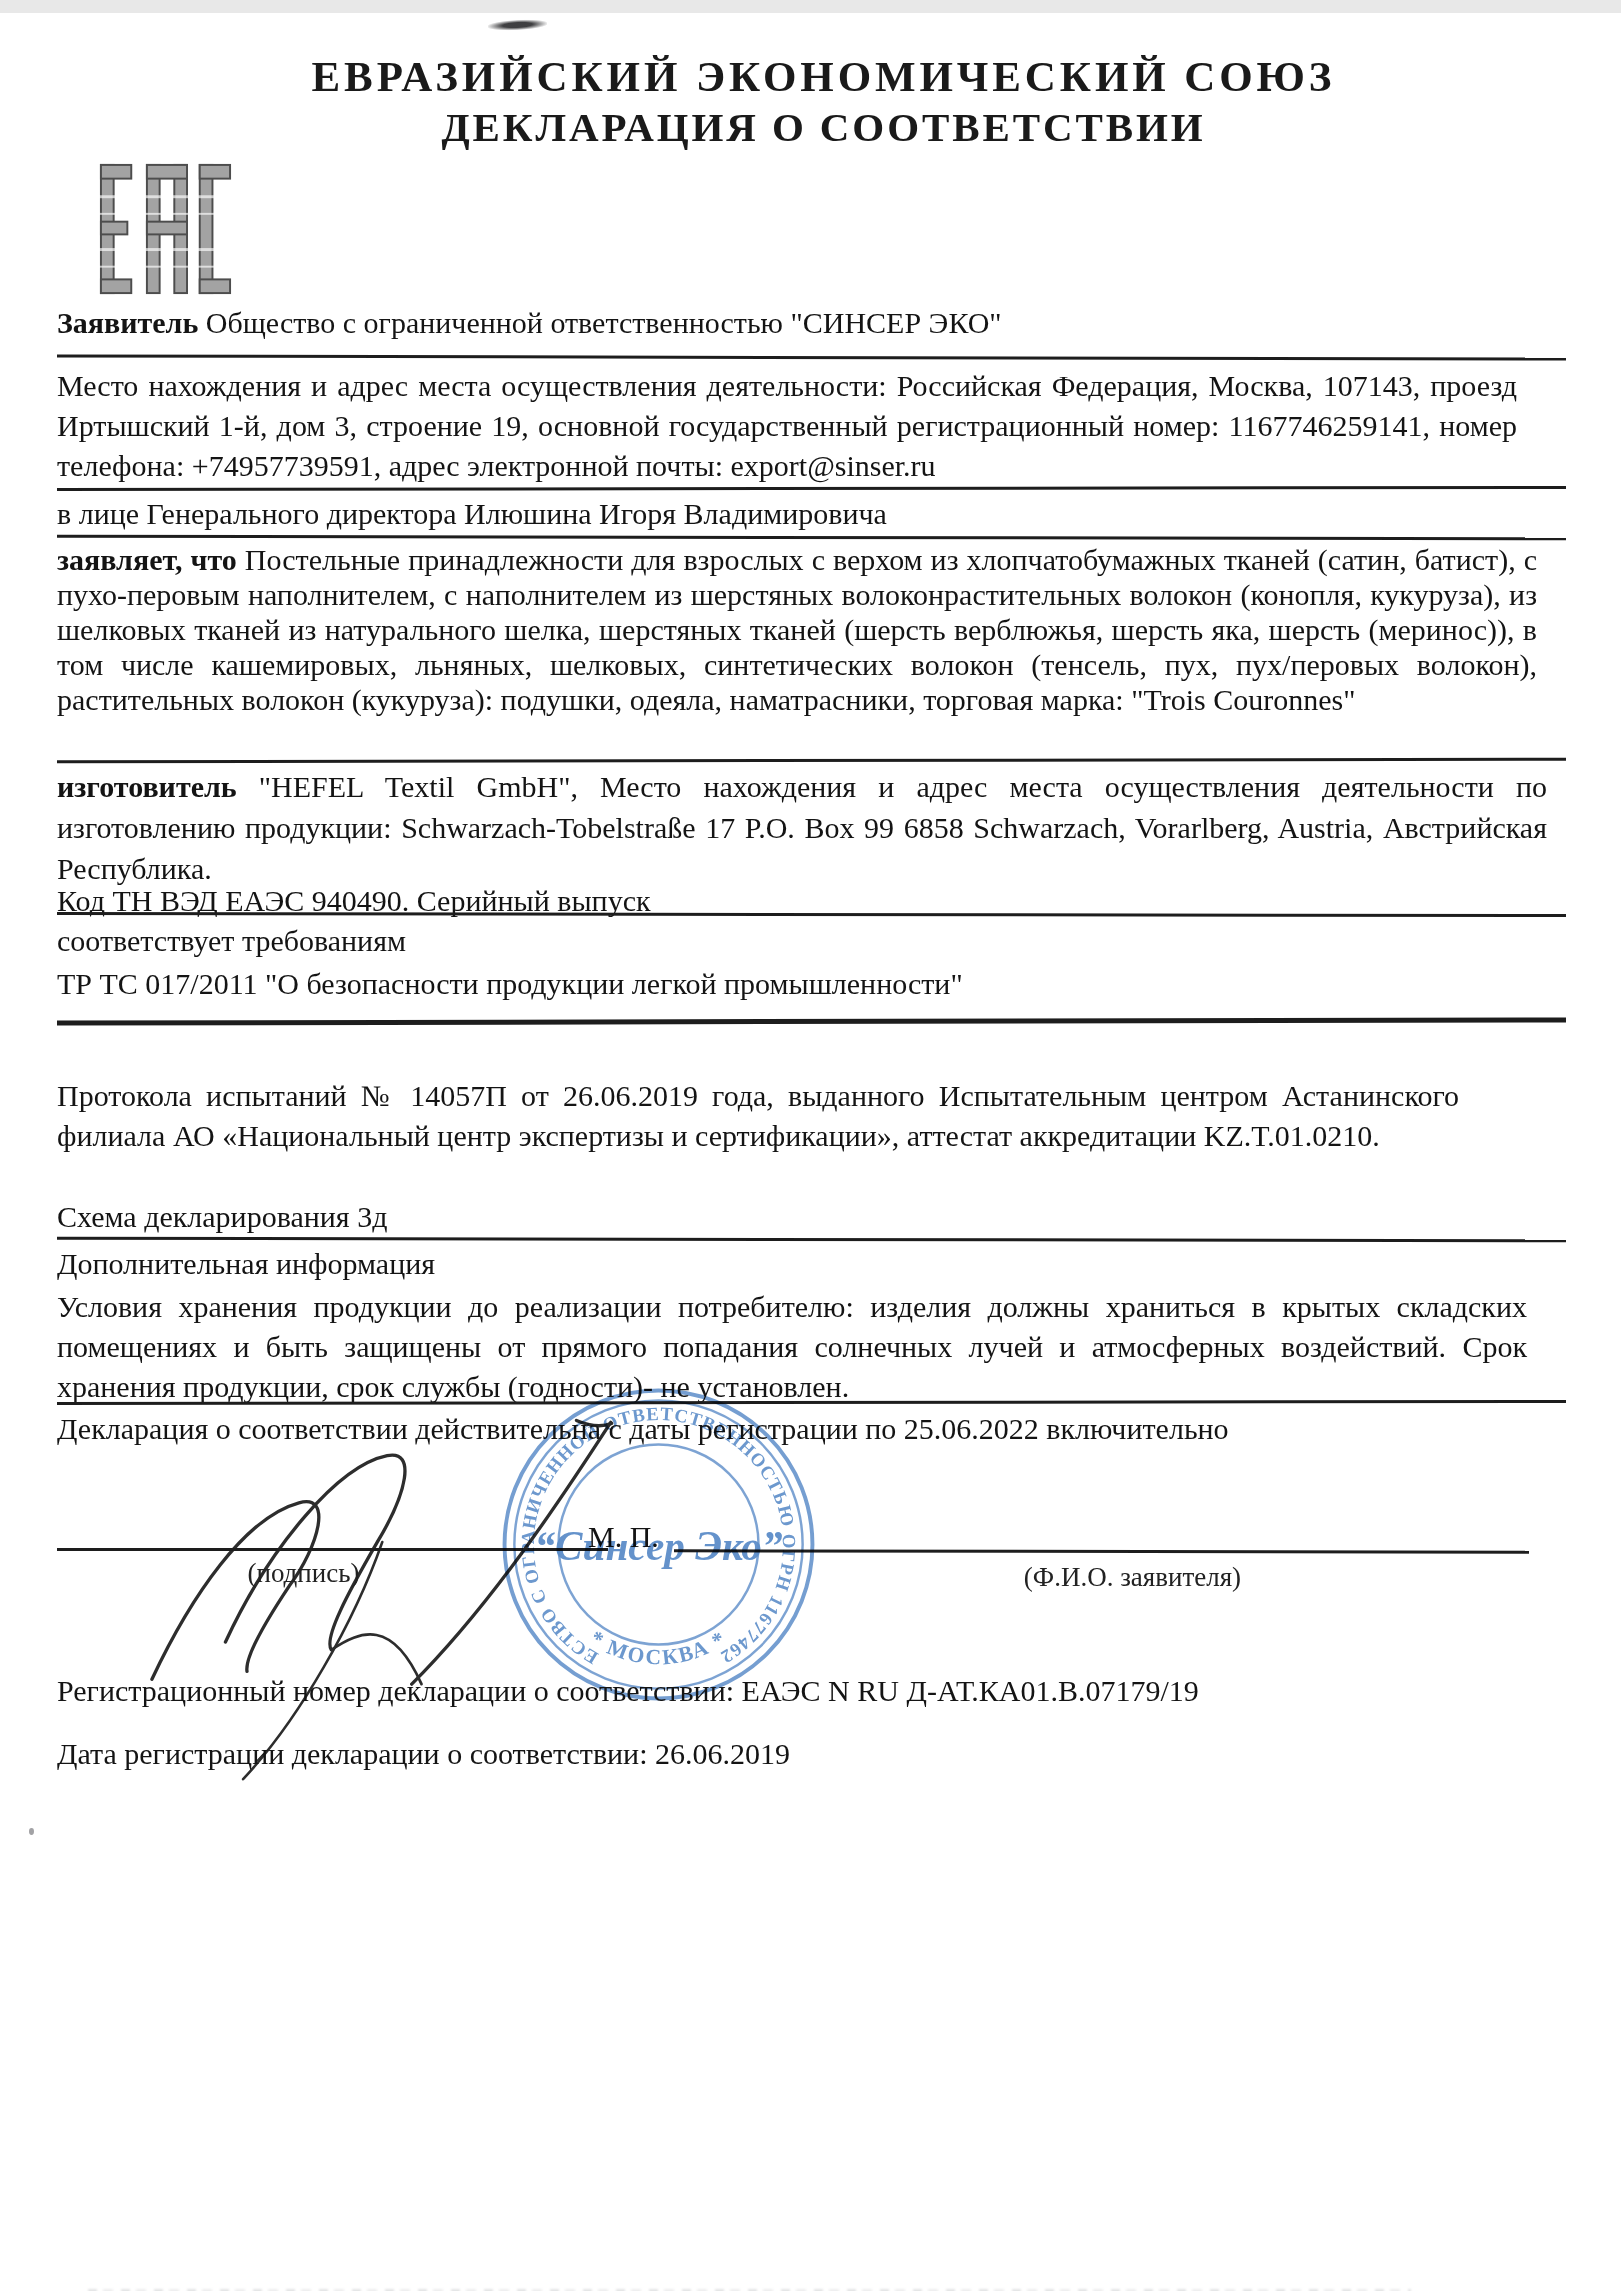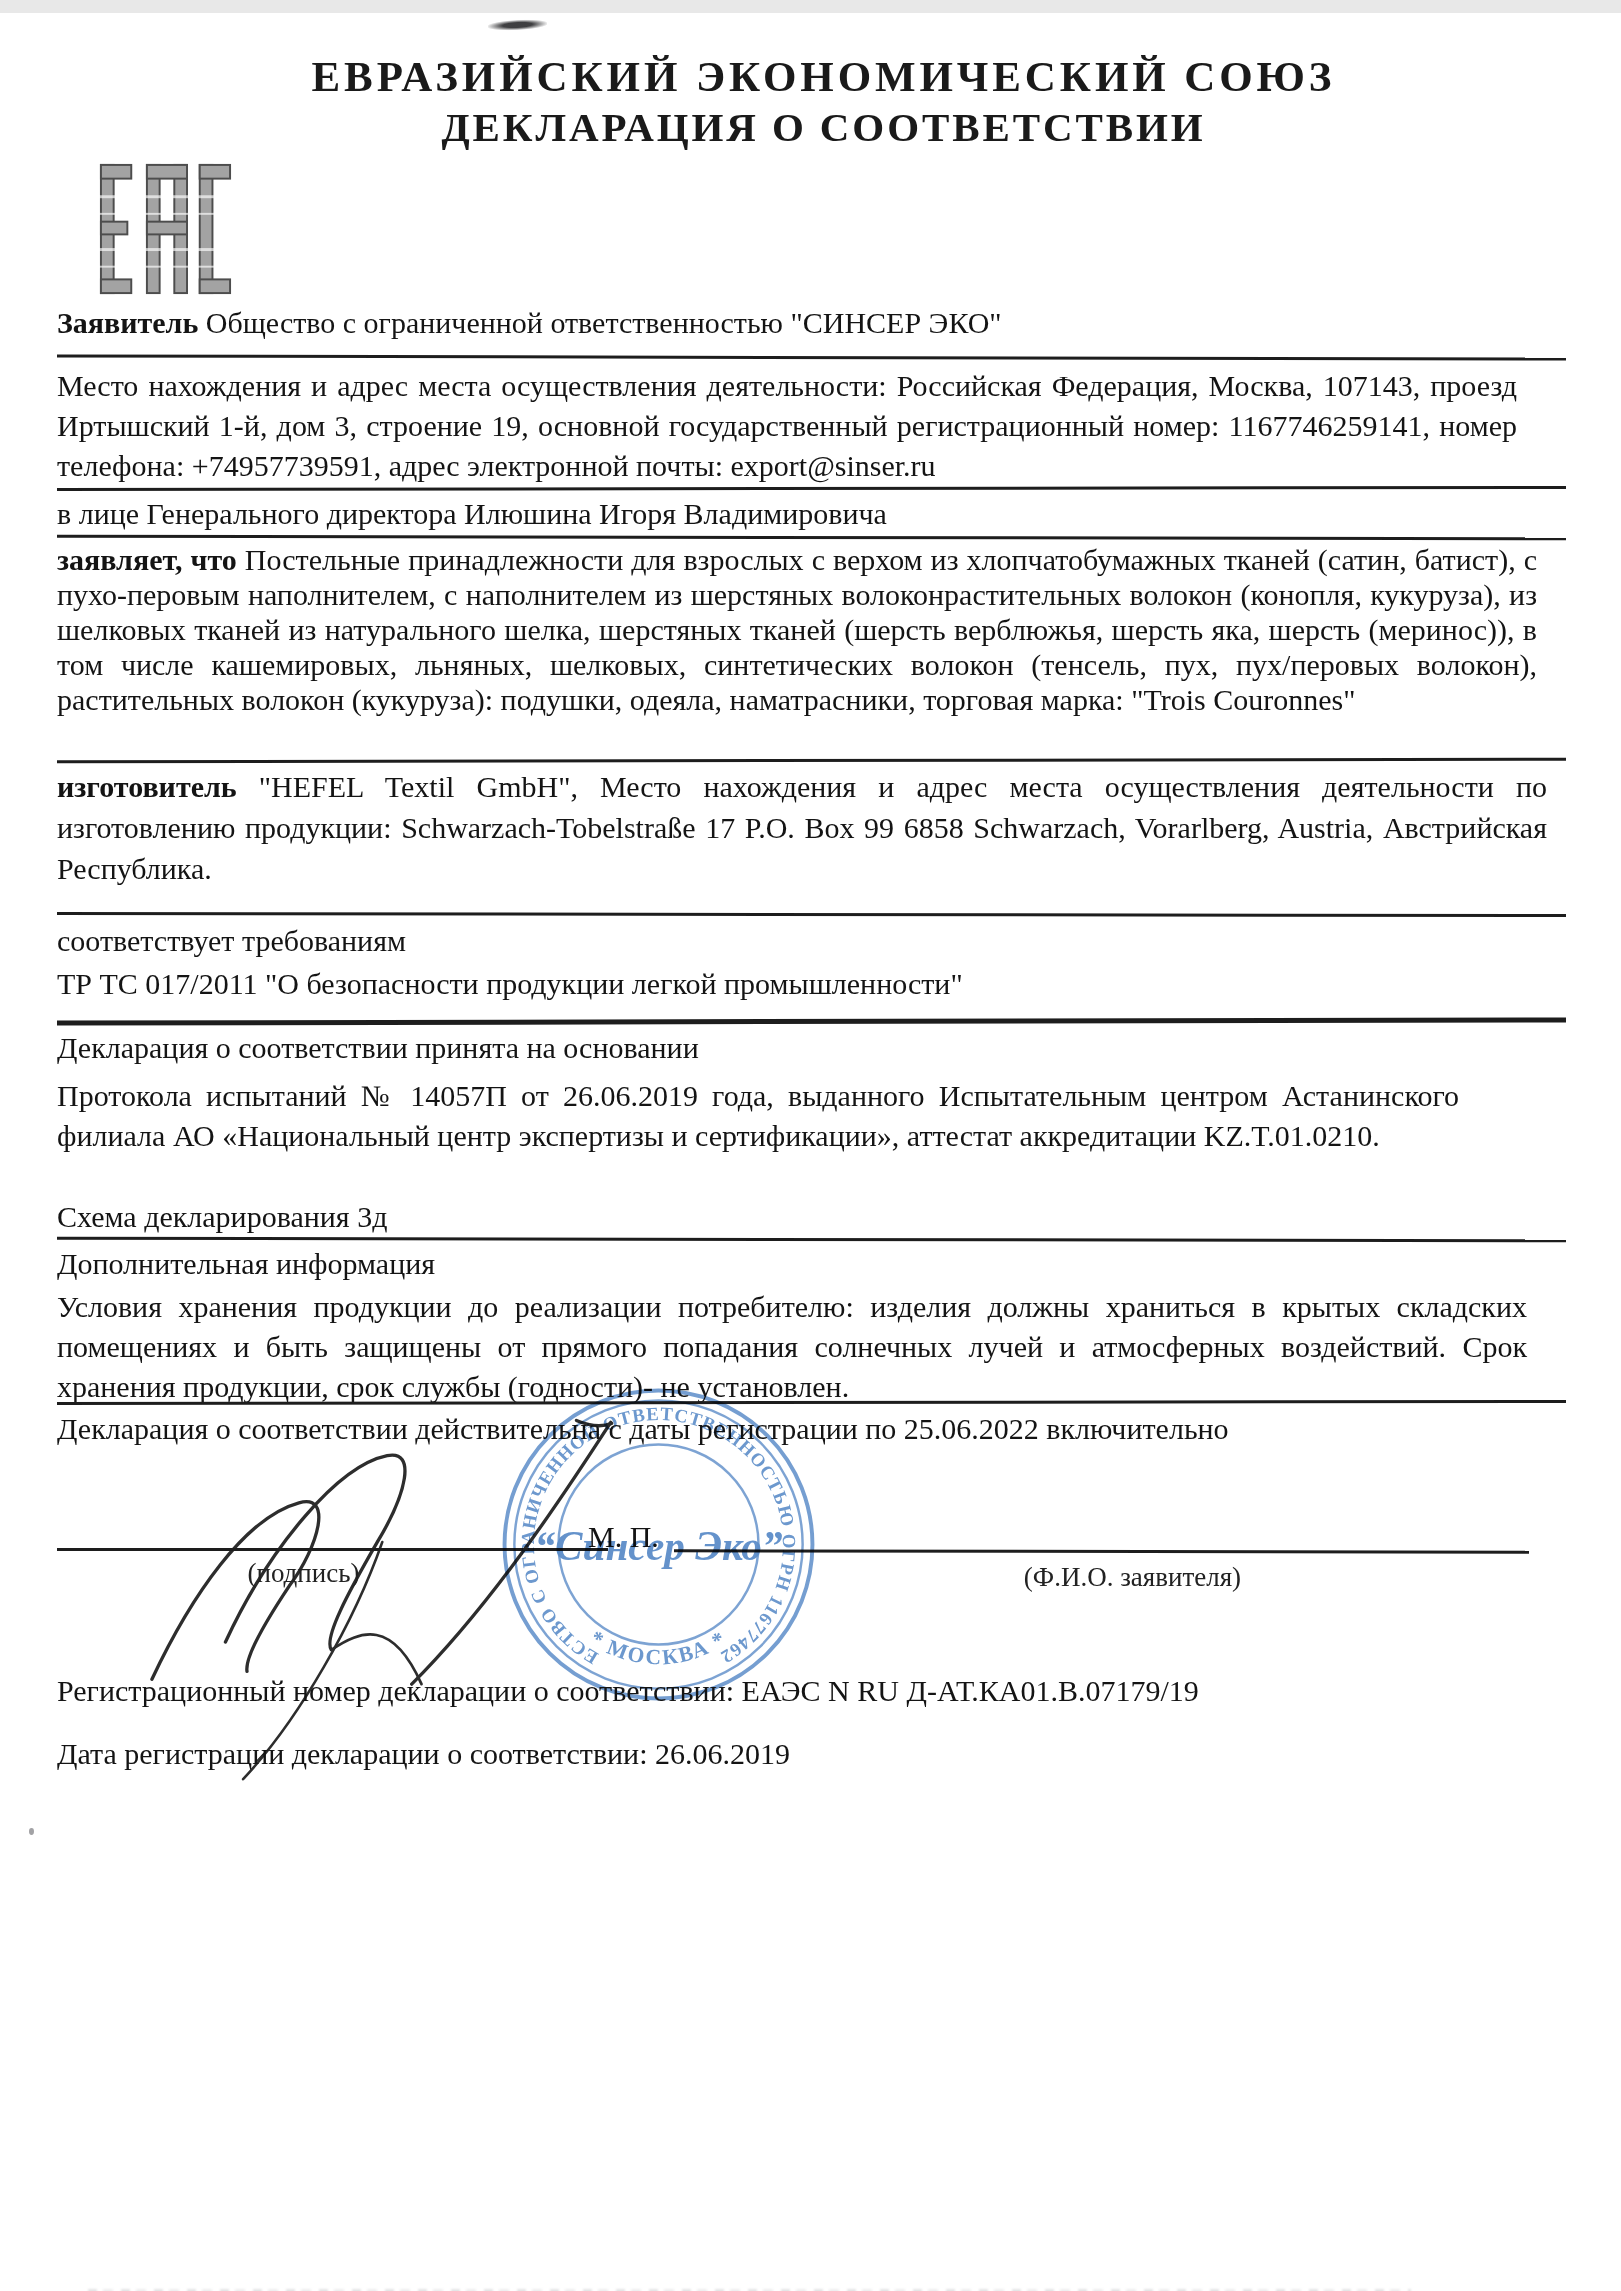--- a/index.html
+++ b/index.html
@@ -89,29 +89,29 @@
     <span>Постельные принадлежности для взрослых с верхом из хлопчатобумажных тканей (сатин, батист), с пухо-перовым наполнителем, с наполнителем из шерстяных волоконрастительных волокон (конопля, кукуруза),  из шелковых тканей из натурального шелка,  шерстяных тканей (шерсть верблюжья, шерсть яка,  шерсть (меринос)), в том числе кашемировых, льняных, шелковых, синтетических волокон (тенсель, пух, пух/перовых волокон), растительных волокон (кукуруза): подушки, одеяла, наматрасники, торговая марка: "Trois Couronnes"</span>
   </div>
 
   <div class="rule" style="left:57px;top:746px;width:1509px;transform:rotate(-0.1deg);"></div>
 
   <div class="abs body-text jtext" style="left:57px;top:753px;width:1490px;line-height:41px;">
     <b>изготовитель</b>
     <span>"HEFEL Textil GmbH", Место нахождения и адрес места осуществления деятельности по изготовлению продукции: Schwarzach-Tobelstraße 17 P.O. Box 99 6858 Schwarzach, Vorarlberg, Austria, Австрийская Республика.</span>
   </div>
 
+  <div class="abs body-text" style="left:57px;top:868px;width:1506px;">Код ТН ВЭД ЕАЭС 940490. Серийный выпуск</div>
 
   <div class="rule" style="left:57px;top:900px;width:1509px;transform:rotate(0.08deg);"></div>
 
   <div class="abs body-text bold" style="left:57px;top:908px;width:1506px;">соответствует требованиям</div>
   <div class="abs body-text" style="left:57px;top:951px;width:1506px;">ТР ТС 017/2011 "О безопасности продукции легкой промышленности"</div>
 
   <div class="rule" style="left:57px;top:1006px;width:1509px;height:4.9px;transform:rotate(-0.12deg);"></div>
 
-  <div class="abs body-text bold" style="left:57px;top:1015px;width:1506px;">Декларация о соответствии принята на основании</div>
   <div class="abs body-text jtext" style="left:57px;top:1063px;width:1402px;">Протокола испытаний № 14057П от 26.06.2019 года, выданного Испытательным центром Астанинского филиала АО «Национальный центр экспертизы и сертификации», аттестат аккредитации KZ.T.01.0210.</div>
   <div class="abs body-text" style="left:57px;top:1184px;width:1506px;">Схема декларирования 3д</div>
 
   <div class="rule" style="left:57px;top:1225px;width:1509px;transform:rotate(0.1deg);"></div>
 
   <div class="abs body-text jtext" style="left:57px;top:1274px;width:1470px;">Условия хранения продукции до реализации потребителю: изделия должны храниться в крытых складских помещениях и быть защищены от прямого попадания солнечных лучей и атмосферных воздействий. Срок хранения продукции, срок службы (годности)- не установлен.</div>
   <div class="abs body-text bold" style="left:57px;top:1231px;width:1506px;">Дополнительная информация</div>
 
   <div class="rule" style="left:57px;top:1388px;width:1509px;transform:rotate(-0.08deg);"></div>
 

